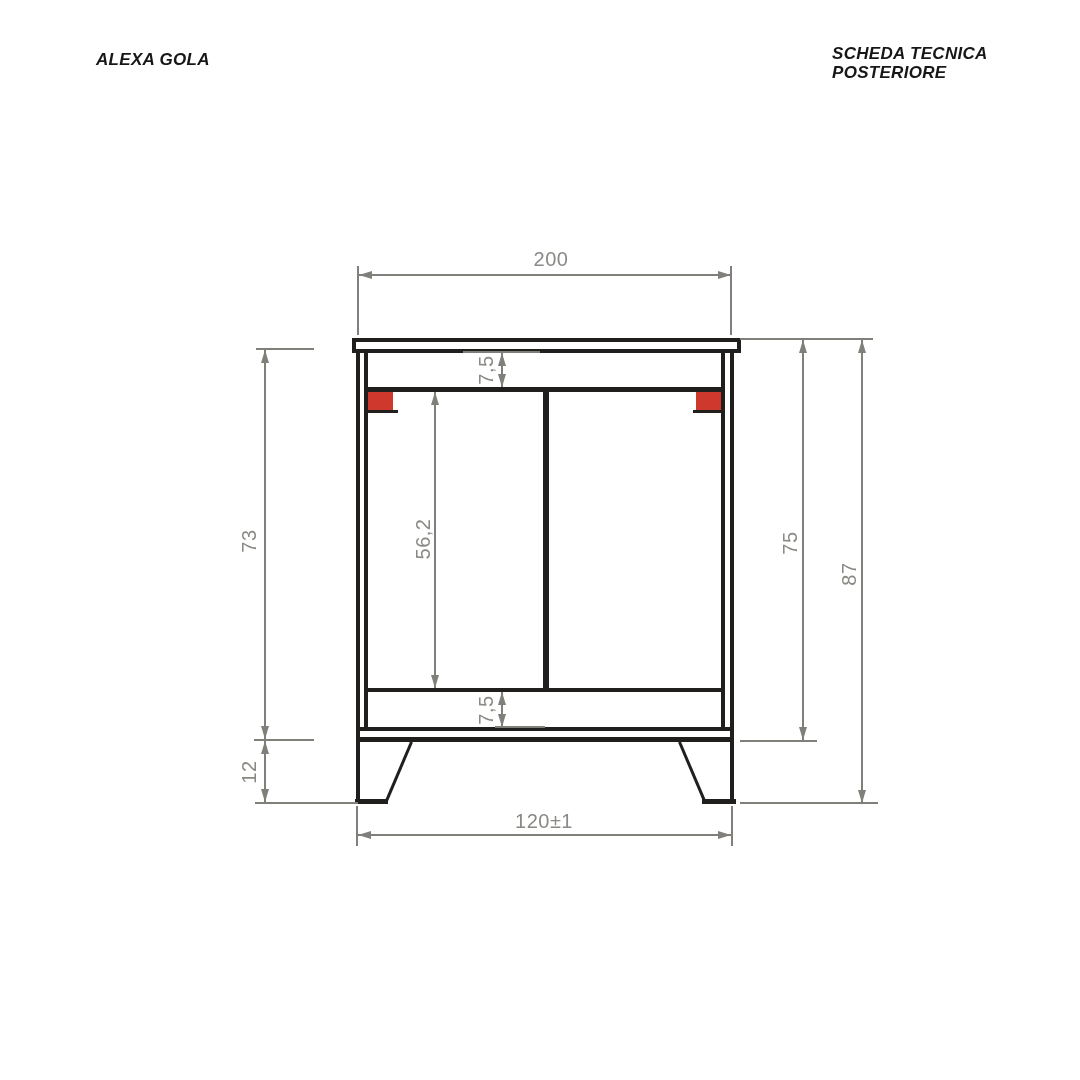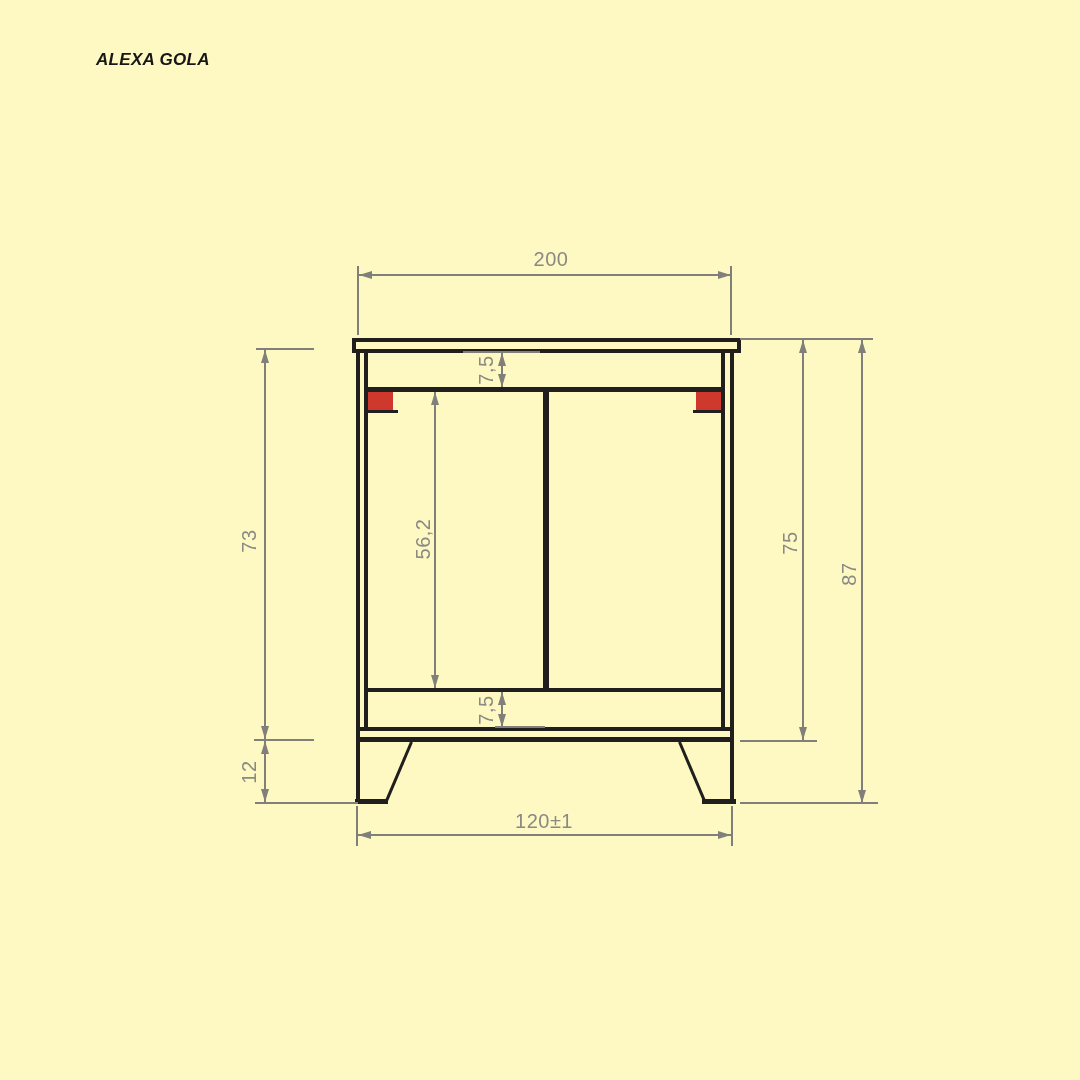--- a/index.html
+++ b/index.html
@@ -1,16 +1,16 @@
 <!DOCTYPE html>
 <html><head>
 <meta charset="utf-8">
 <style>
   html,body{margin:0;padding:0;background:#e4e3de;}
-  #canvas{position:relative;width:1080px;height:1080px;background:#fef9c3;overflow:hidden;
+  #canvas{position:relative;width:1080px;height:1080px;background:#ffffff;overflow:hidden;
           font-family:"Liberation Sans",sans-serif;}
   
   .ln{position:absolute;background:#201f1d;}
   .box{position:absolute;box-sizing:border-box;border:4px solid #201f1d;background:transparent;}
   
   .gln{position:absolute;background:#807f7a;}
   
   .au,.ad,.al,.ar{position:absolute;width:0;height:0;}
   .au{border-left:4px solid transparent;border-right:4px solid transparent;border-bottom:13px solid #807f7a;}
   .ad{border-left:4px solid transparent;border-right:4px solid transparent;border-top:13px solid #807f7a;}
@@ -26,20 +26,24 @@
        letter-spacing:.3px;line-height:19px;white-space:nowrap;}
   
   .red{position:absolute;background:#cf382d;}
 </style>
 </head>
 <body>
 
 <div id="canvas">
 
   <div class="hdr" style="left:96px;top:50px;">ALEXA GOLA</div>
+  <div class="hdr" style="left:832px;top:44px;">
+    <div>SCHEDA TECNICA</div>
+    <div>POSTERIORE</div>
+  </div>
 
   <div class="box" style="left:352px;top:338px;width:389px;height:15px;"></div>
 
   <div class="box" style="left:356px;top:353px;width:378px;height:389px;border-top:none;border-bottom-width:5px;"></div>
 
   <div class="ln" style="left:364px;top:353px;width:4px;height:378px;"></div>
   <div class="ln" style="left:721px;top:353px;width:4px;height:378px;"></div>
 
   <div class="ln" style="left:368px;top:387px;width:353px;height:5px;"></div>
 

